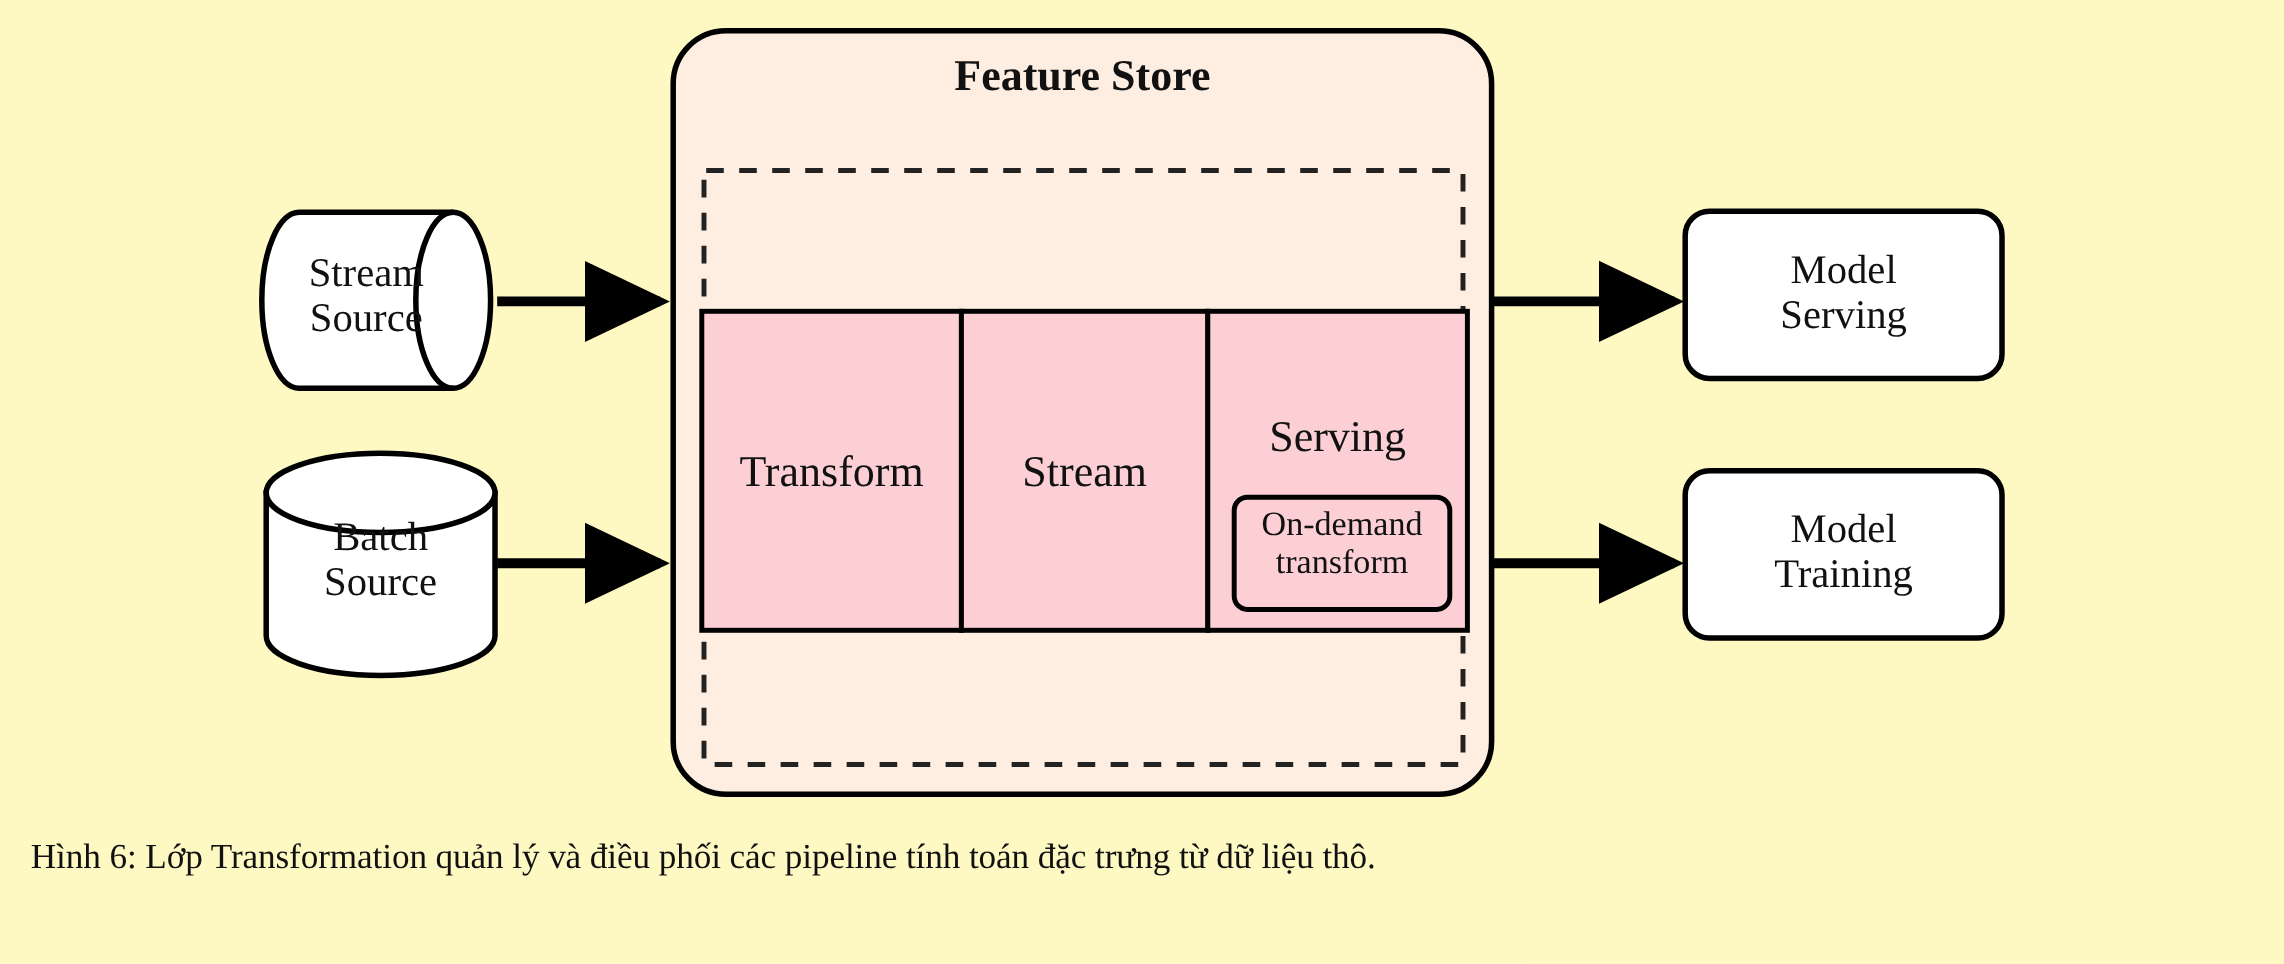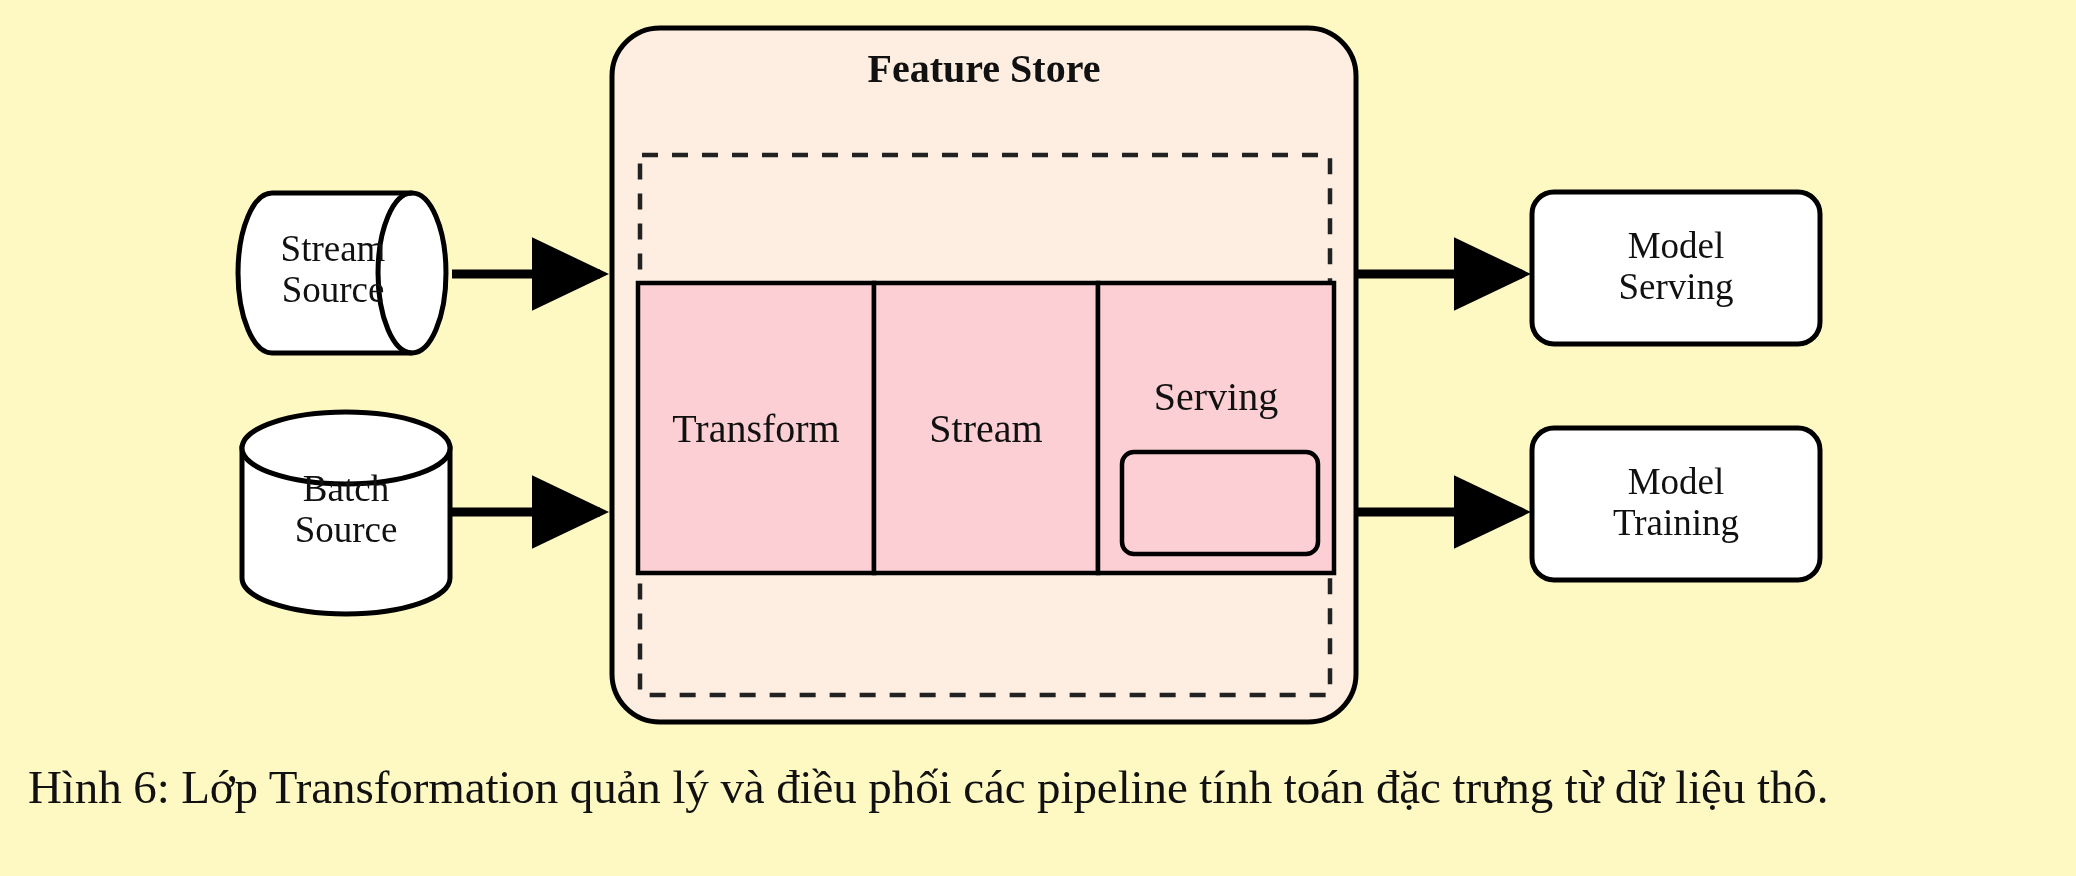--- a/index.html
+++ b/index.html
@@ -51,21 +51,21 @@
     font-size: 31px;
   }
   .lbl-out {
     font-size: 37px;
   }
   .caption {
     position: absolute;
     left: 28px;
     top: 760px;
     width: 2030px;
-    font-size: 47px;
+    font-size: 32px;
     letter-spacing: -0.1px;
     color: #111111;
     font-family: "Liberation Serif", "DejaVu Serif", serif;
   }
 </style>
 </head>
 <body>
 
 <div id="canvas">
 
@@ -112,20 +112,22 @@
 
   <div class="lbl lbl-src" style="left:261px; top:468px; width:170px;">Batch
 Source</div>
 
   <div class="lbl lbl-panel" style="left:638px; top:407px; width:236px;">Transform</div>
 
   <div class="lbl lbl-panel" style="left:874px; top:407px; width:224px;">Stream</div>
 
   <div class="lbl lbl-panel" style="left:1098px; top:375px; width:236px;">Serving</div>
 
+  <div class="lbl lbl-sub" style="left:1122px; top:459px; width:196px;">On-demand
+transform</div>
 
   <div class="lbl lbl-out" style="left:1532px; top:225px; width:288px;">Model
 Serving</div>
 
   <div class="lbl lbl-out" style="left:1532px; top:461px; width:288px;">Model
 Training</div>
 
   <div class="caption">Hình 6: Lớp Transformation quản lý và điều phối các pipeline tính toán đặc trưng từ dữ liệu thô.</div>
 
 </div>

